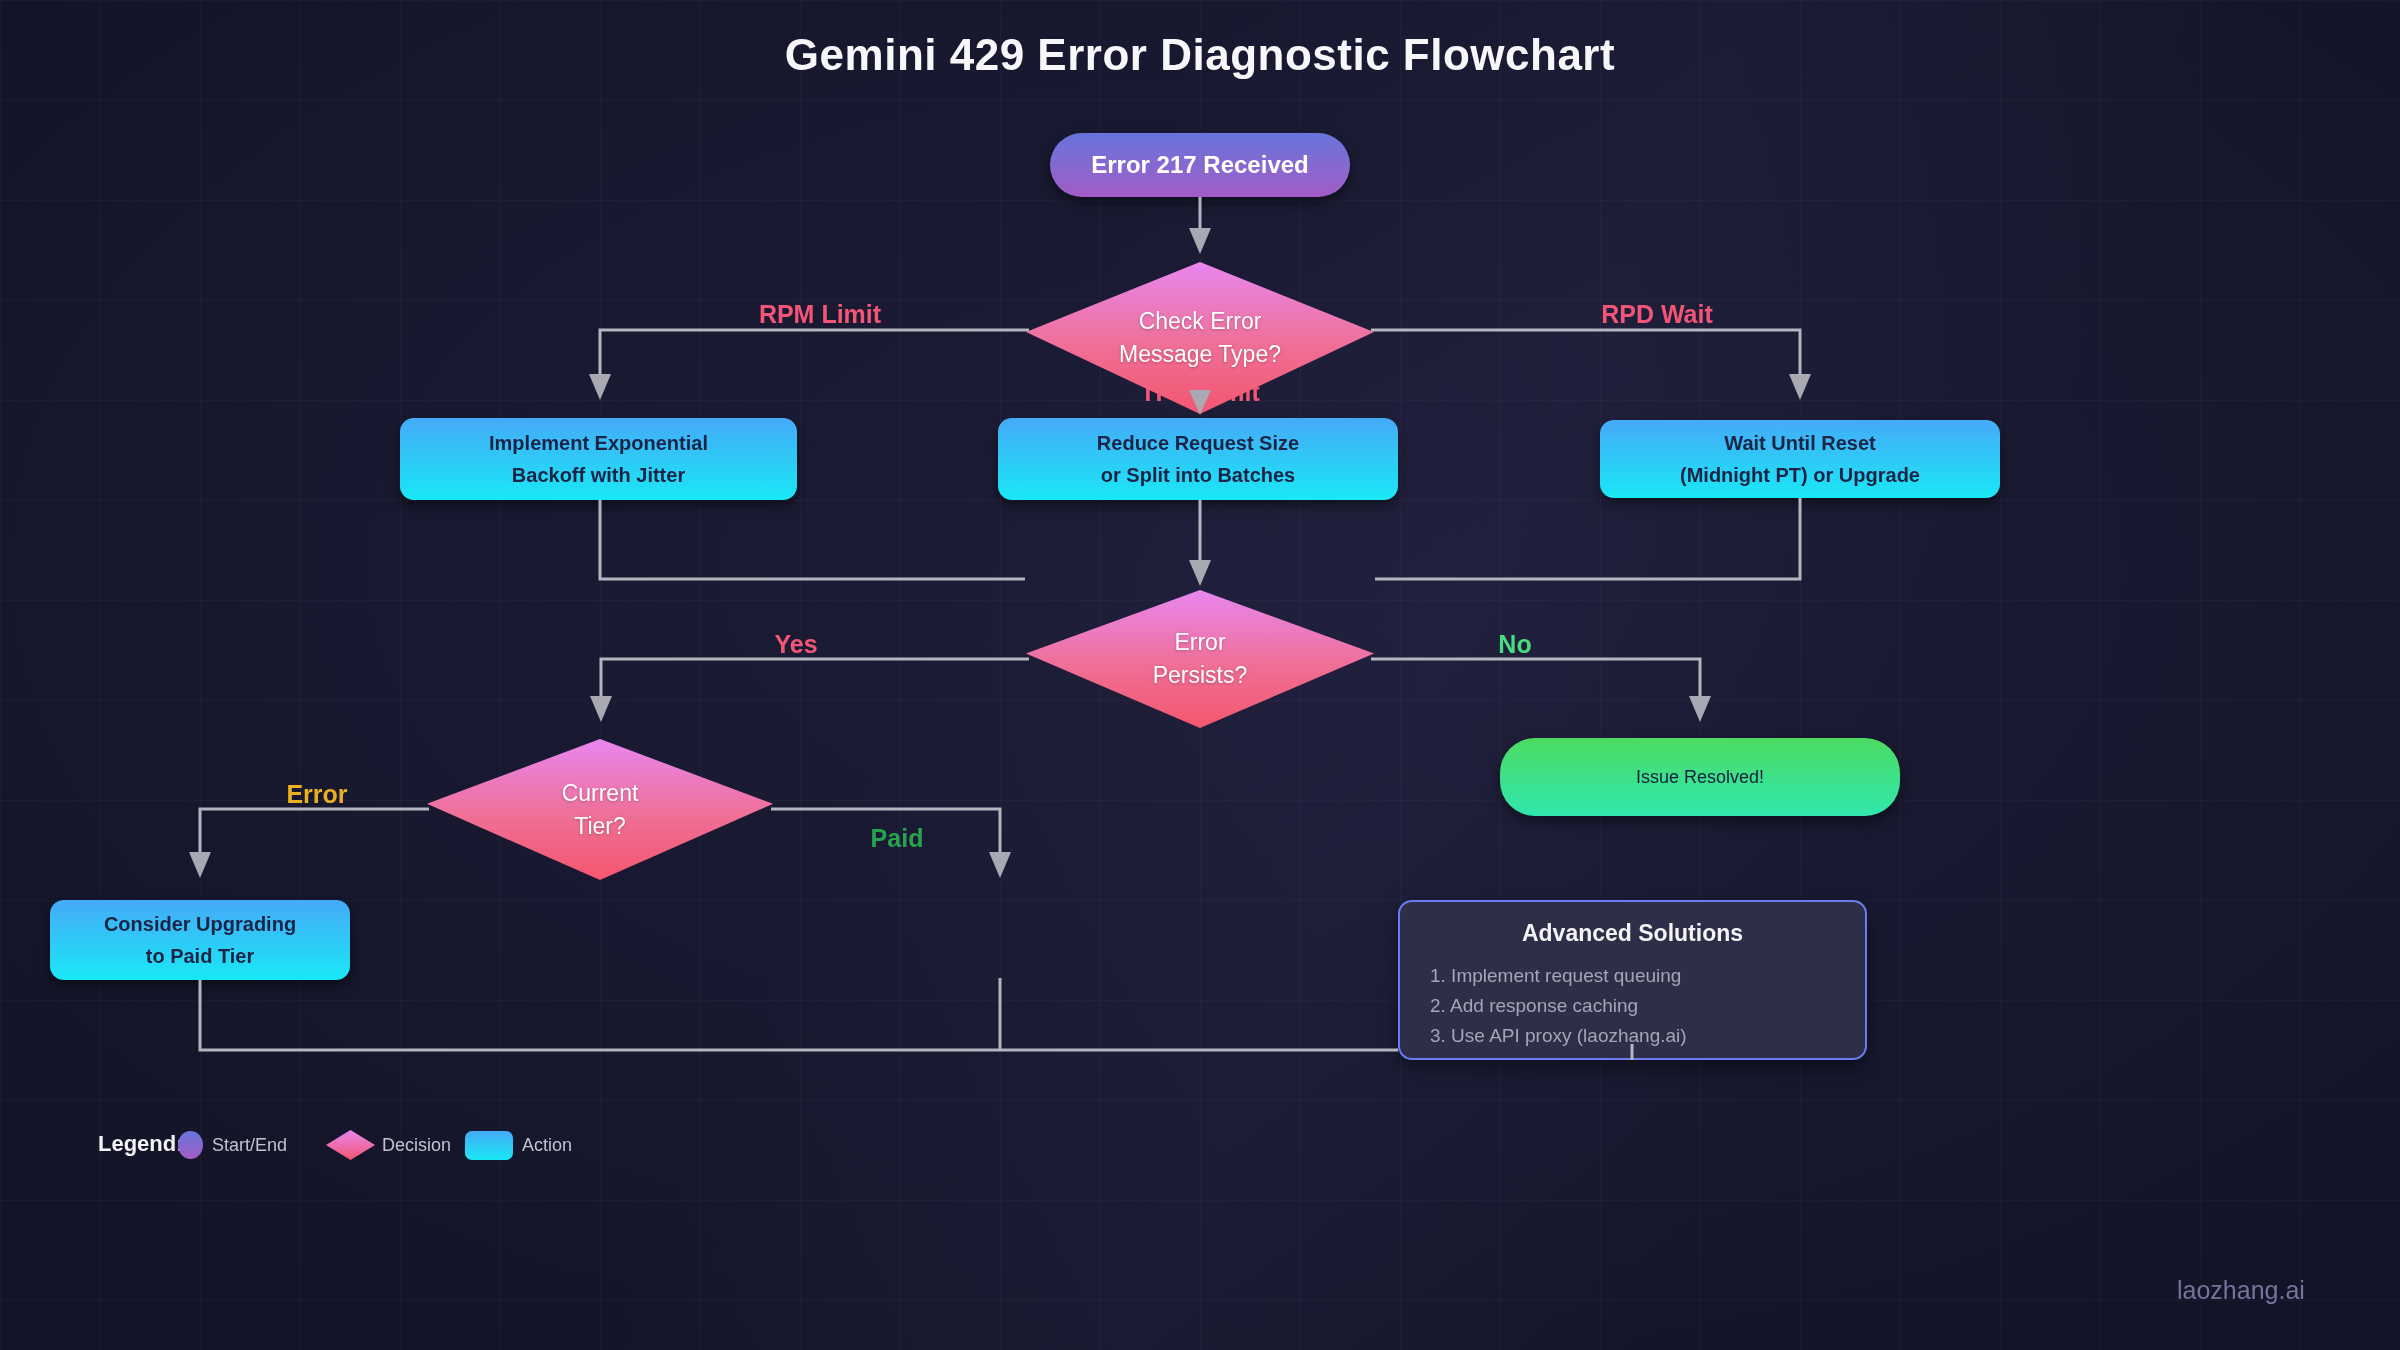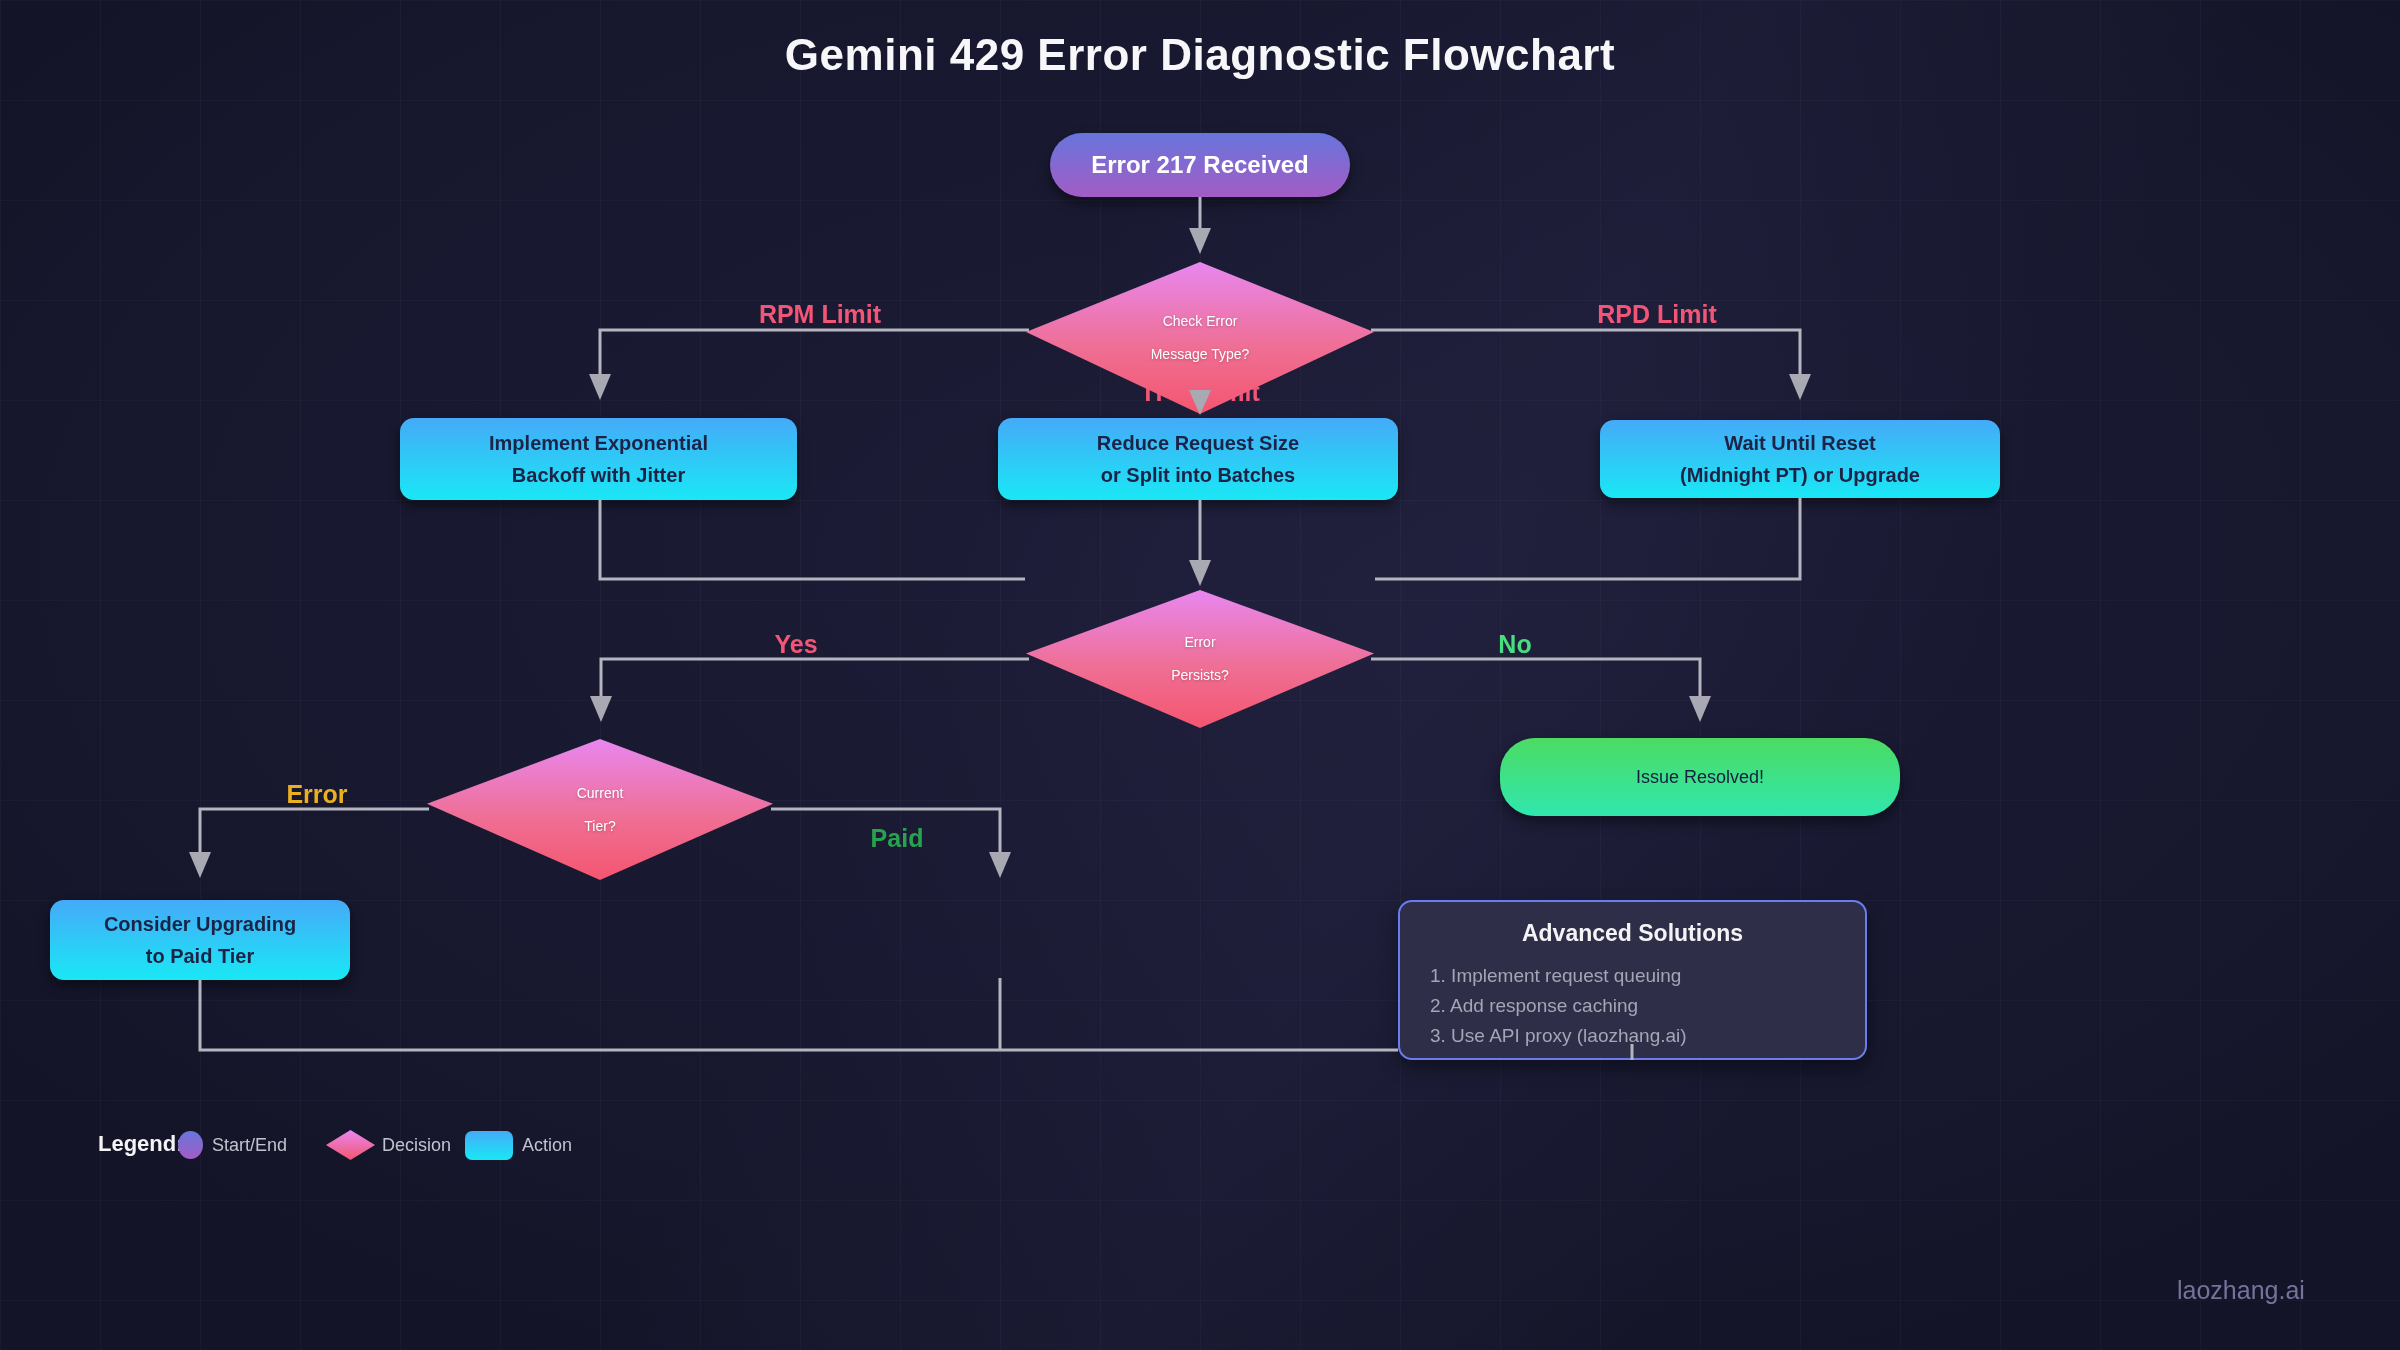--- a/index.html
+++ b/index.html
@@ -28,21 +28,21 @@
   }
   .pill-resolved{
     left:1500px;top:738px;width:400px;height:78px;border-radius:35px;
     background:linear-gradient(180deg,#4cdb62 0%,#30e7ae 100%);
     box-shadow:0 6px 14px rgba(0,0,0,0.45);
     color:#15203f;font-size:18px;font-weight:normal;
   }
   .diamond{
     clip-path:polygon(50% 0%,100% 46%,50% 100%,0% 46%);
     background:linear-gradient(180deg,#e887f0 0%,#ef6f95 55%,#f4566f 100%);
-    color:#ffffff;font-size:14px;font-weight:400;line-height:33px;
+    color:#ffffff;font-size:23px;font-weight:400;line-height:33px;
     text-shadow:0 1px 3px rgba(0,0,0,0.25);
   }
   .d1{left:1026px;top:262px;width:348px;height:152px;}
   .d2{left:1026px;top:590px;width:348px;height:138px;}
   .d3{left:427px;top:739px;width:346px;height:141px;}
   .action{
     border-radius:14px;
     background:linear-gradient(180deg,#45aaf8 0%,#19e8f5 100%);
     box-shadow:0 6px 12px rgba(0,0,0,0.45);
     color:#1b2446;font-size:20px;font-weight:bold;line-height:32px;
@@ -84,21 +84,21 @@
 </head>
 <body>
 
 <div class="stage">
   <div class="sheen"></div>
 
   <div class="title">Gemini 429 Error Diagnostic Flowchart</div>
 
   <div class="elabel c-pink" style="left:1200px;top:392px;">TPM Limit</div>
   <div class="elabel c-pink" style="left:820px;top:314px;">RPM Limit</div>
-  <div class="elabel c-pink" style="left:1657px;top:314px;">RPD Limit</div>
+  <div class="elabel c-pink" style="left:1657px;top:314px;">RPD Wait</div>
   <div class="elabel c-pink" style="left:796px;top:644px;">Yes</div>
   <div class="elabel c-green" style="left:1515px;top:644px;">No</div>
   <div class="elabel c-amber" style="left:317px;top:794px;">Error</div>
   <div class="elabel c-green-dark" style="left:897px;top:838px;">Paid</div>
 
   <div class="node pill-start">
     <span>Error 217 Received</span>
   </div>
 
   <div class="node diamond d1">

